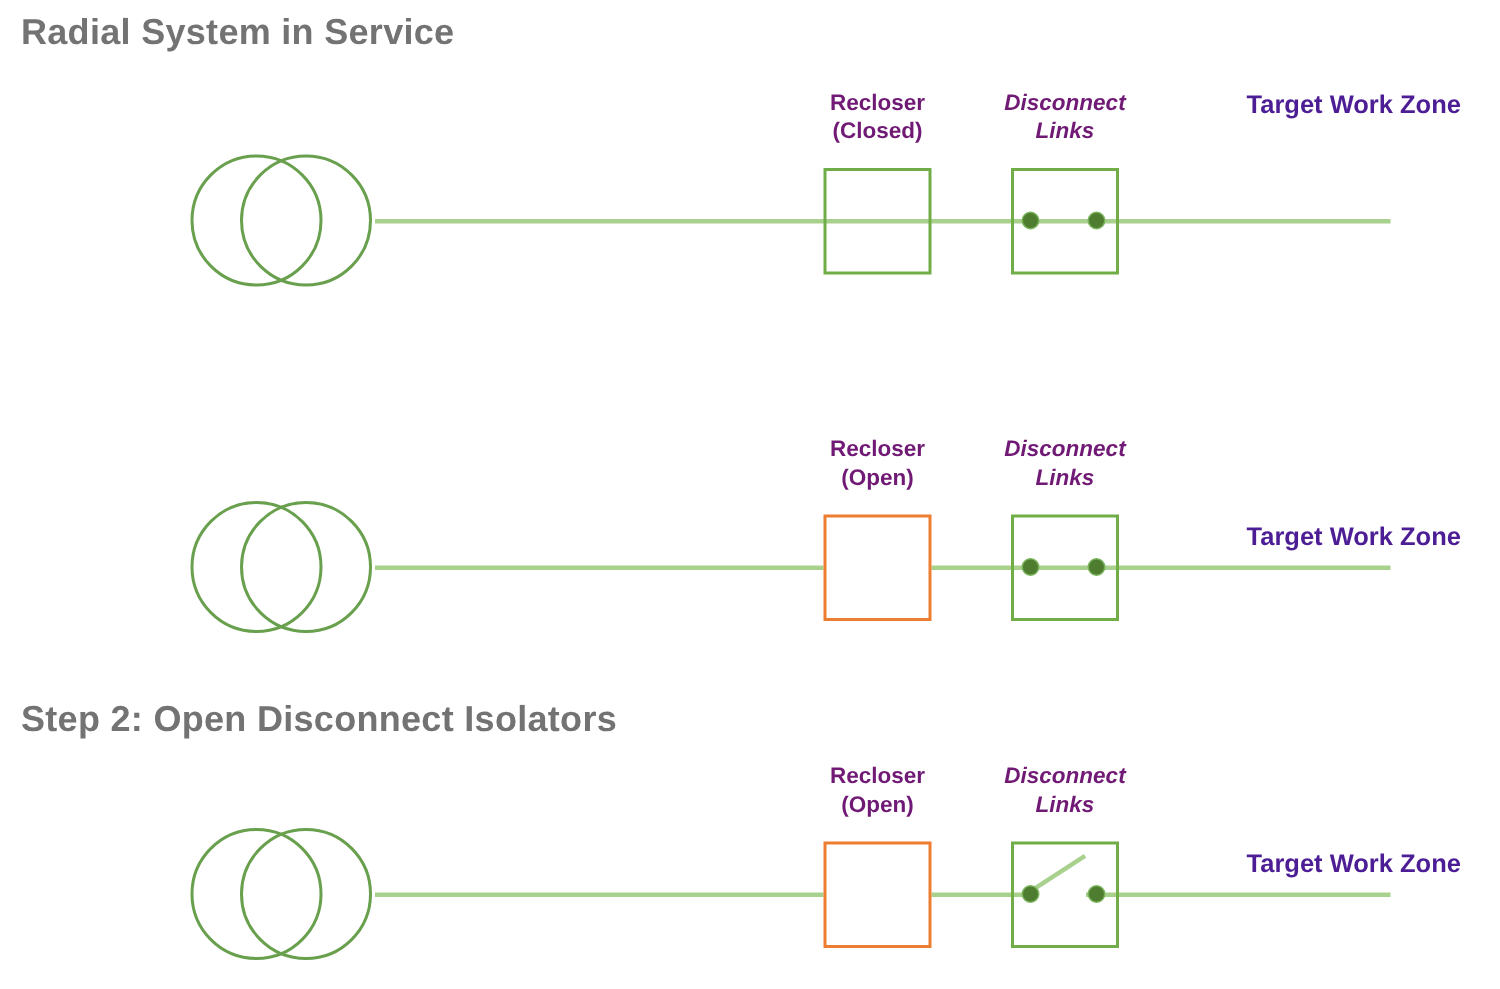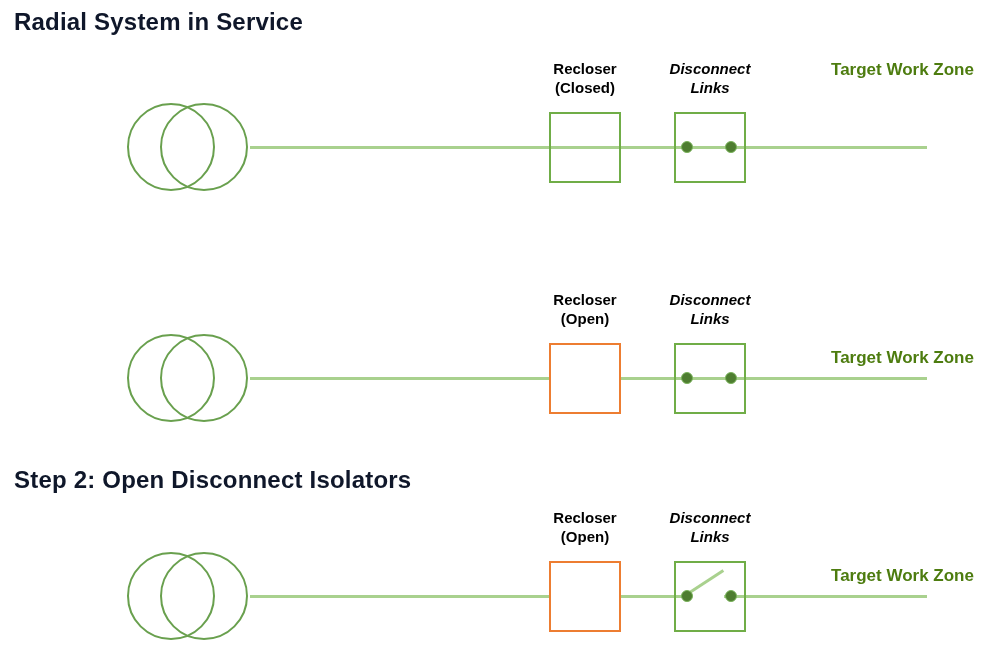--- a/index.html
+++ b/index.html
@@ -7,21 +7,21 @@
     position:relative; width:1000px; height:659px; background:#ffffff;
     font-family:"Liberation Sans", sans-serif; overflow:hidden;
   }
   .row { position:absolute; left:0; width:1000px; }
   #row1 { top:0;   height:230px; --ly:147px; }
   #row2 { top:230px; height:220px; --ly:148px; }
   #row3 { top:450px; height:209px; --ly:146px; }
 
   .title {
     position:absolute; left:14px; font-size:24px; font-weight:600;
-    color:#0f172a; white-space:nowrap; letter-spacing:0.2px;
+    color:#737373; white-space:nowrap; letter-spacing:0.2px;
   }
   #row1 .title { top:8px; }
   #row2 .title { top:18px; }
   #row3 .title { top:16px; }
 
   
   .xf-circle {
     position:absolute; width:88px; height:88px; box-sizing:border-box;
     border:2.5px solid #69a04e; border-radius:50%;
     top:calc(var(--ly) - 44px); background:transparent;
@@ -61,30 +61,30 @@
   }
   .blade {
     position:absolute; left:688px; width:42px; height:2.5px;
     top:calc(var(--ly) - 4px); background:#a9d18e; z-index:3;
     transform:rotate(-33deg); transform-origin:left center;
   }
 
   
   .lbl {
     position:absolute; width:110px; text-align:center; z-index:5;
-    font-size:15px; font-weight:600; line-height:19px; color:#000000;
+    font-size:15px; font-weight:600; line-height:19px; color:#701a75;
     top:calc(var(--ly) - 88px); white-space:nowrap;
   }
   .lbl-recloser   { left:530px; }
   .lbl-disconnect { left:655px;font-style:italic; }
 
   
   .wz {
     position:absolute; left:820px; width:165px; text-align:center;
-    font-size:17px; font-weight:600; color:#4d7c0f; white-space:nowrap; z-index:5;
+    font-size:17px; font-weight:600; color:#4c1d95; white-space:nowrap; z-index:5;
   }
   .wz-high { top:calc(var(--ly) - 87px); }
   .wz-line { top:calc(var(--ly) - 30px); }
 </style>
 </head>
 <body>
 
 <div id="canvas">
 
   <section class="row" id="row1">

